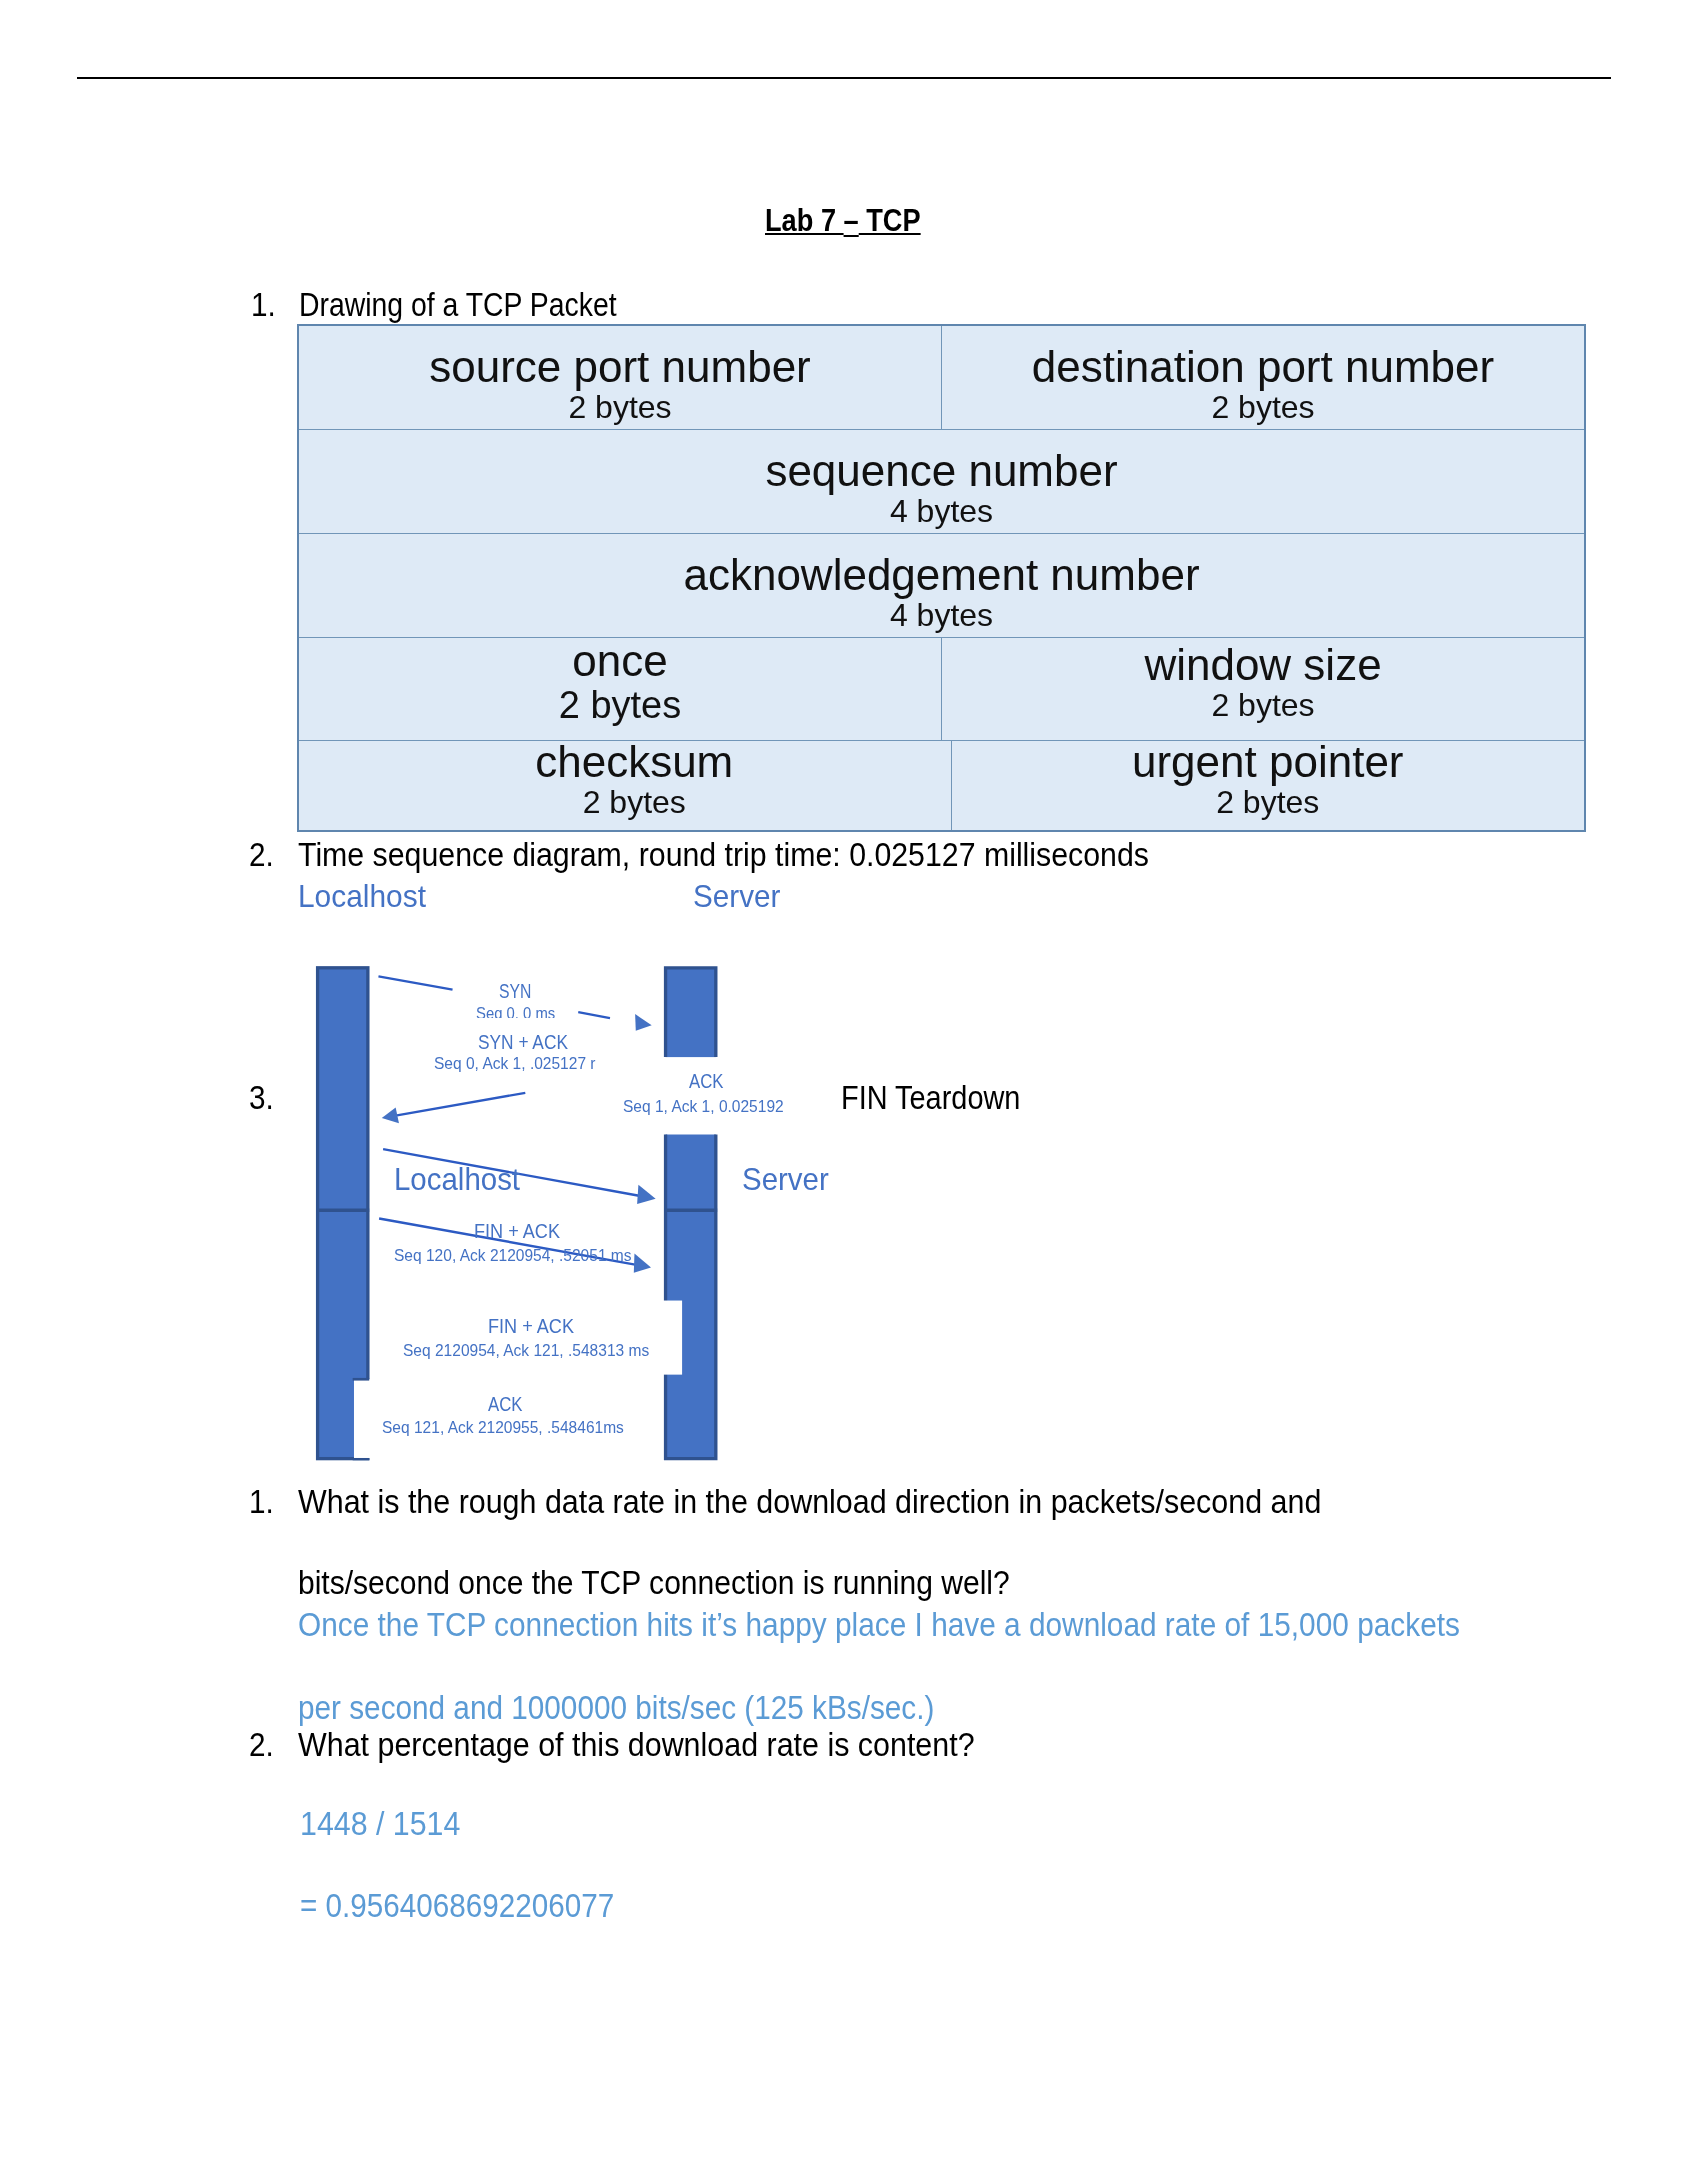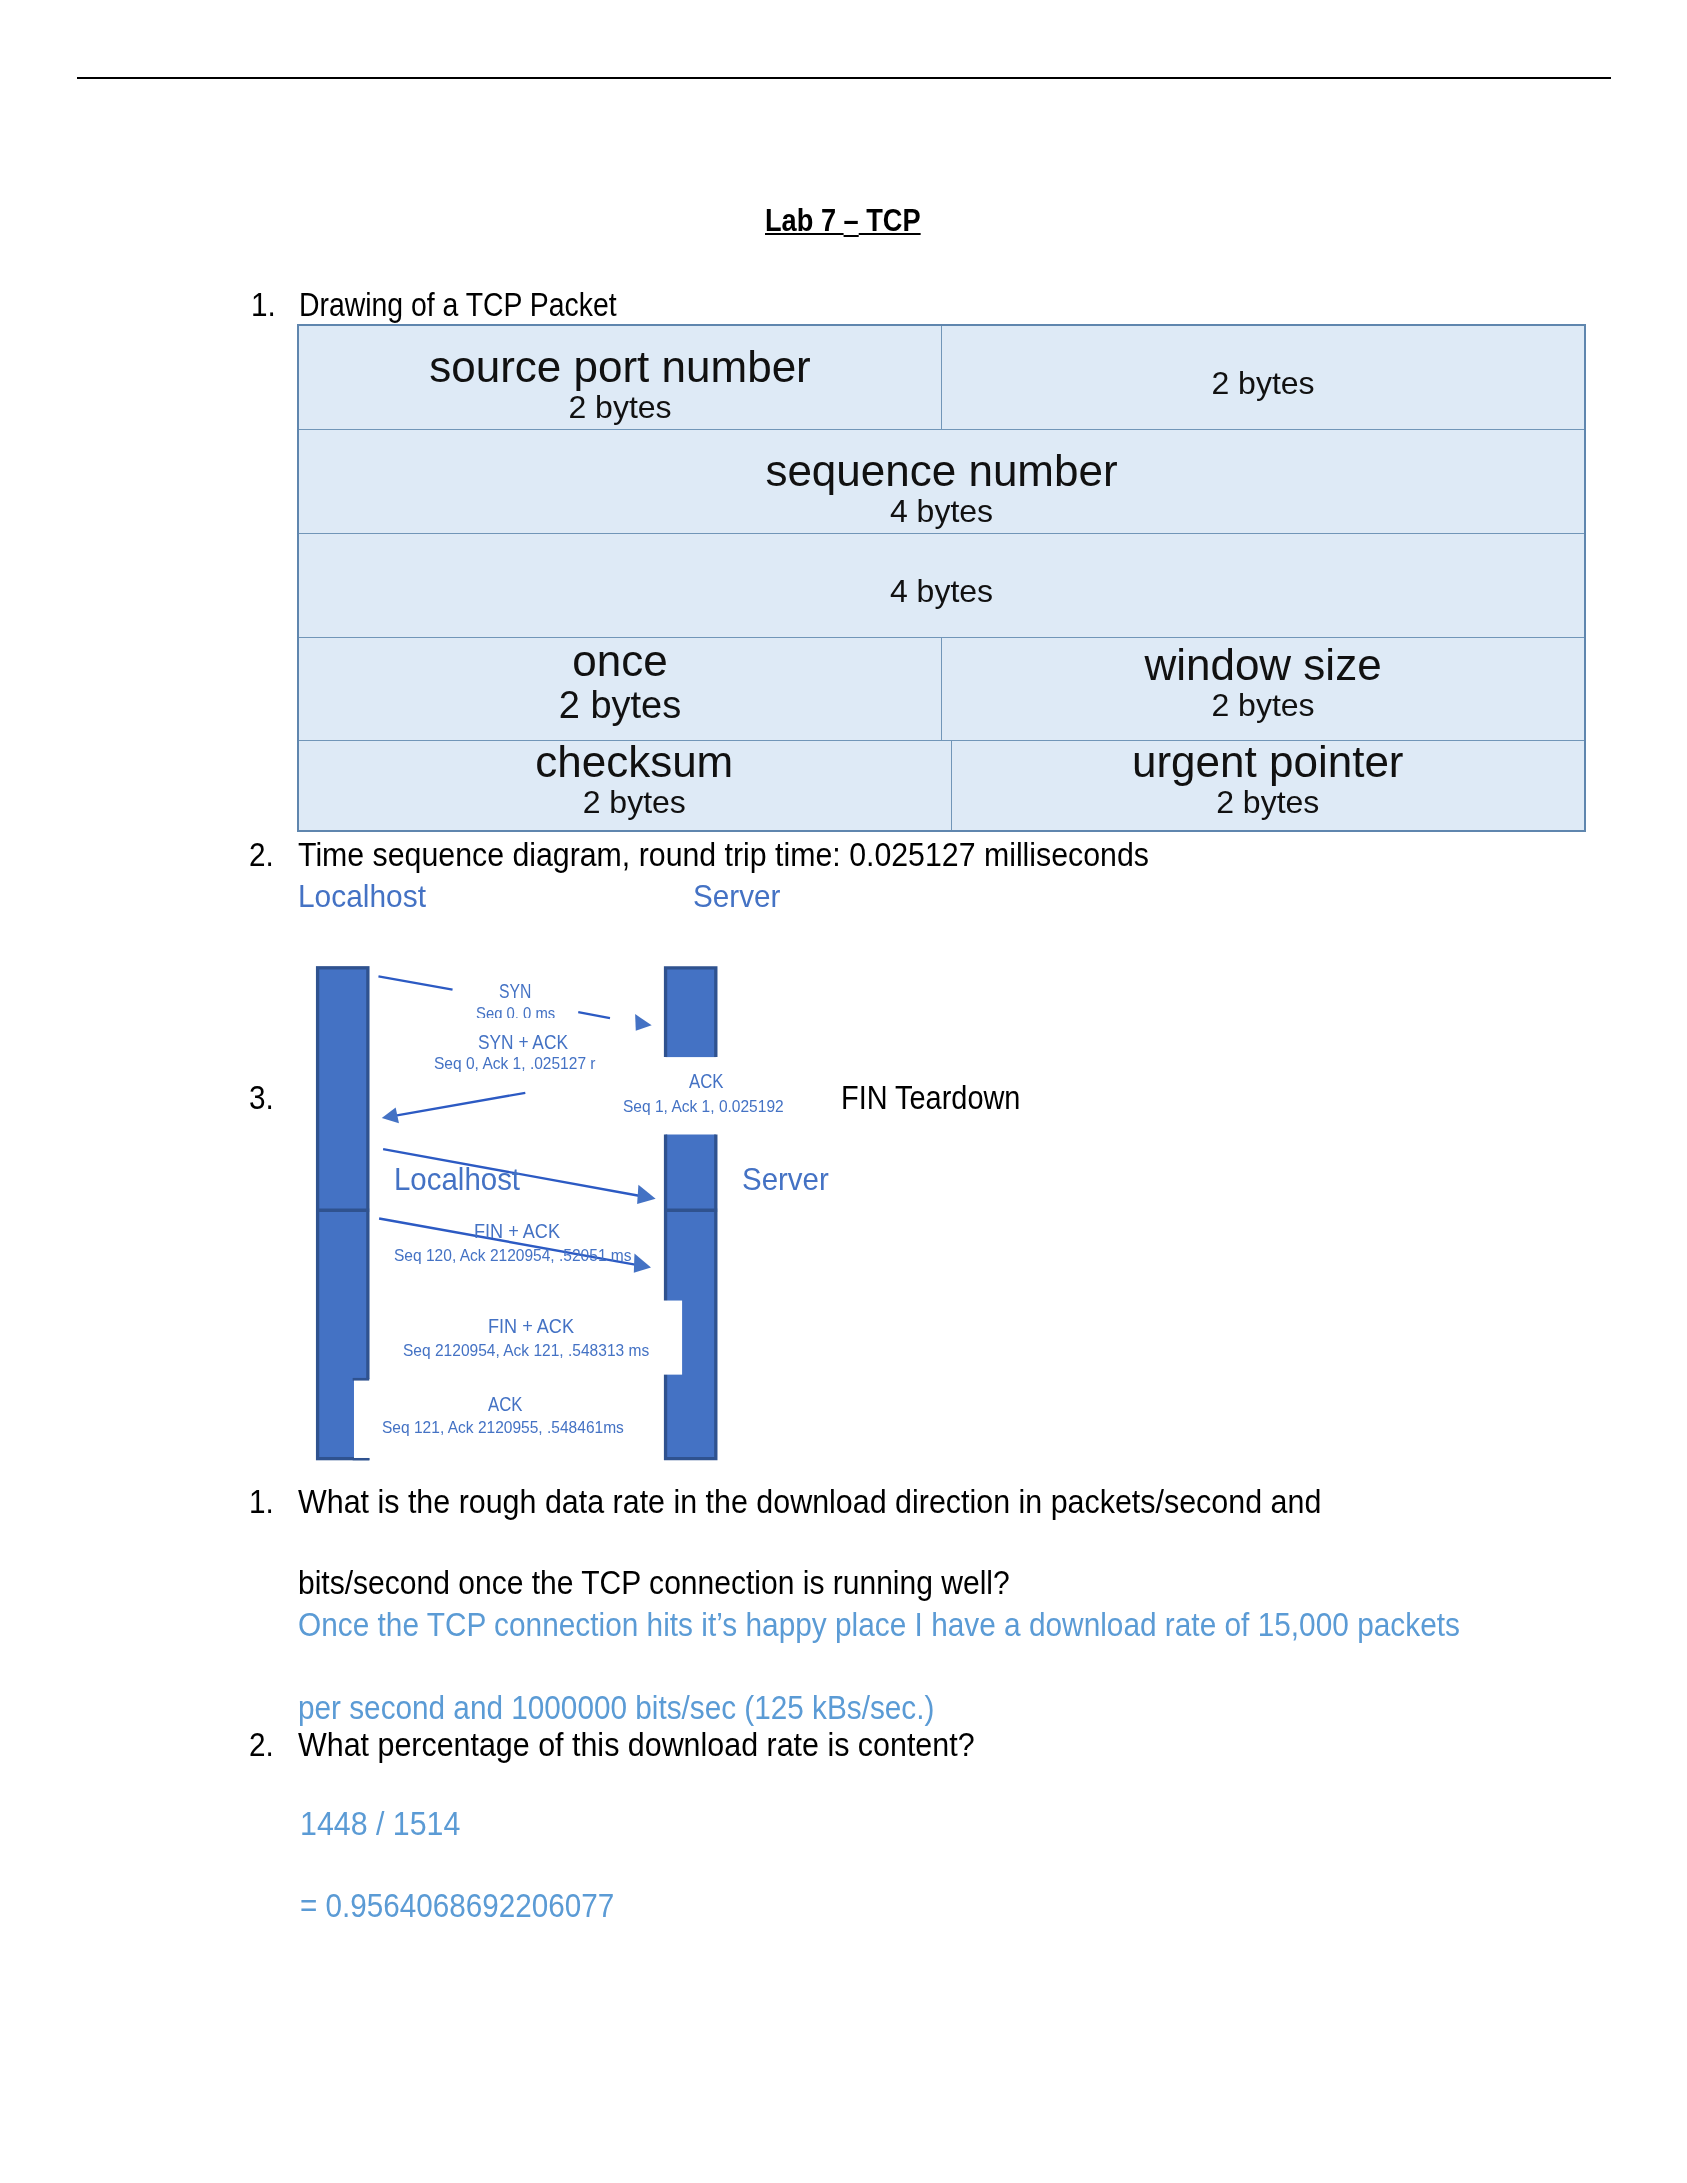--- a/index.html
+++ b/index.html
@@ -67,31 +67,33 @@
   <span class="t" style="left:300px;top:1917px;font-size:33px;color:#5B9BD5;transform:translateY(-28px) scaleX(0.899);">= 0.9564068692206077</span>
 </div>
 
 <div id="packet-diagram">
   <div class="pkt-row">
     <div class="pkt-cell split">
       <span class="nm">source port number</span>
       <span class="sz">2 bytes</span>
     </div>
     <div class="pkt-cell">
+      <span class="nm">destination port number</span>
       <span class="sz">2 bytes</span>
     </div>
   </div>
   <div class="pkt-row">
     <div class="pkt-cell">
       <span class="nm">sequence number</span>
       <span class="sz">4 bytes</span>
     </div>
   </div>
   <div class="pkt-row">
     <div class="pkt-cell">
+      <span class="nm">acknowledgement number</span>
       <span class="sz">4 bytes</span>
     </div>
   </div>
   <div class="pkt-row r4">
     <div class="pkt-cell split shift-up">
       <span class="nm">once</span>
       <span class="sz big">2 bytes</span>
     </div>
     <div class="pkt-cell shift-up">
       <span class="nm">window size</span>

